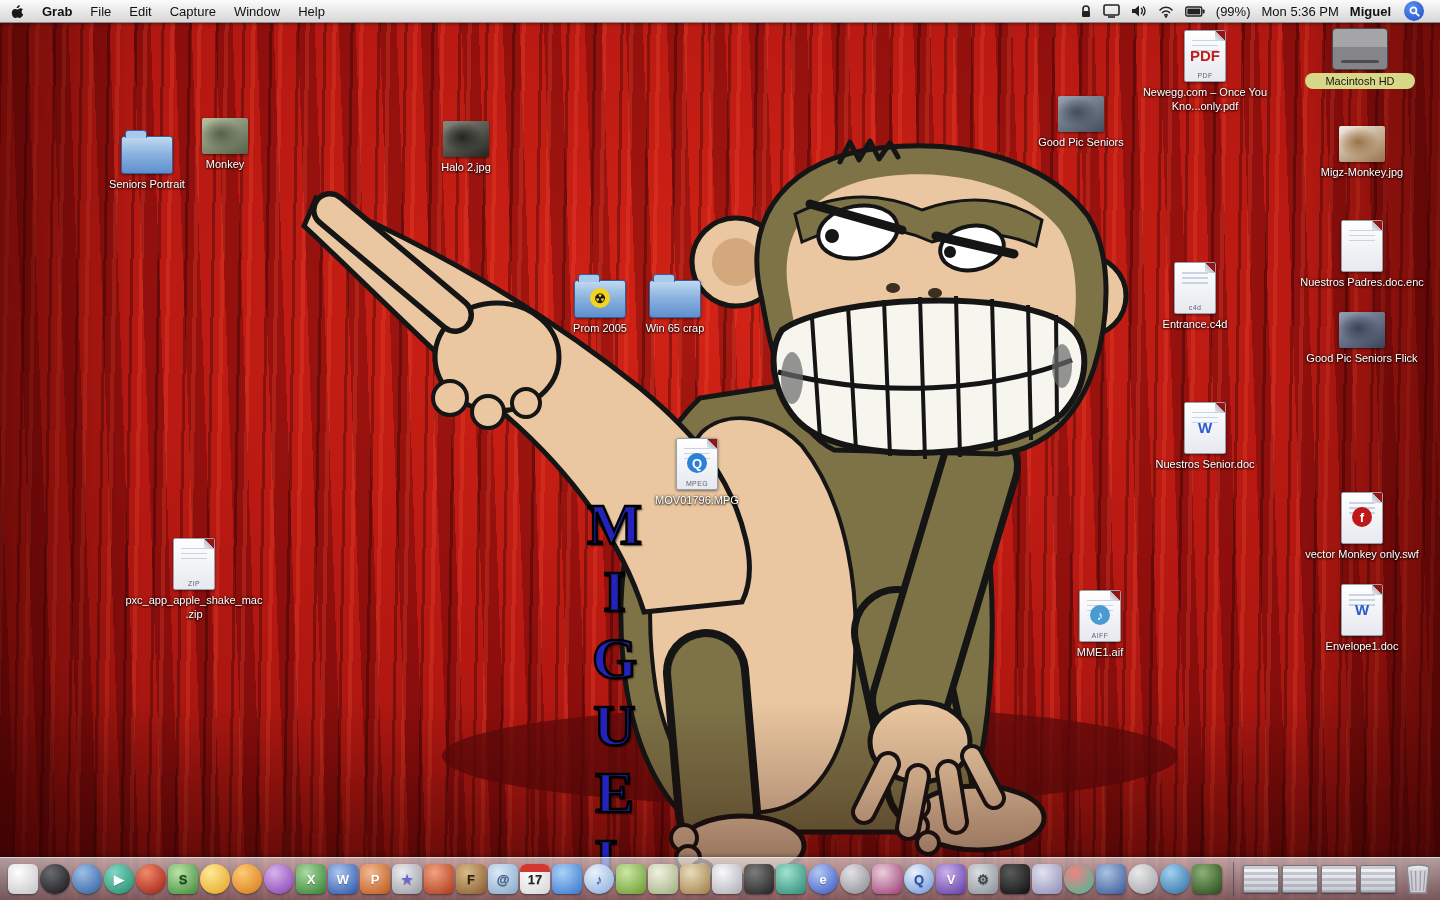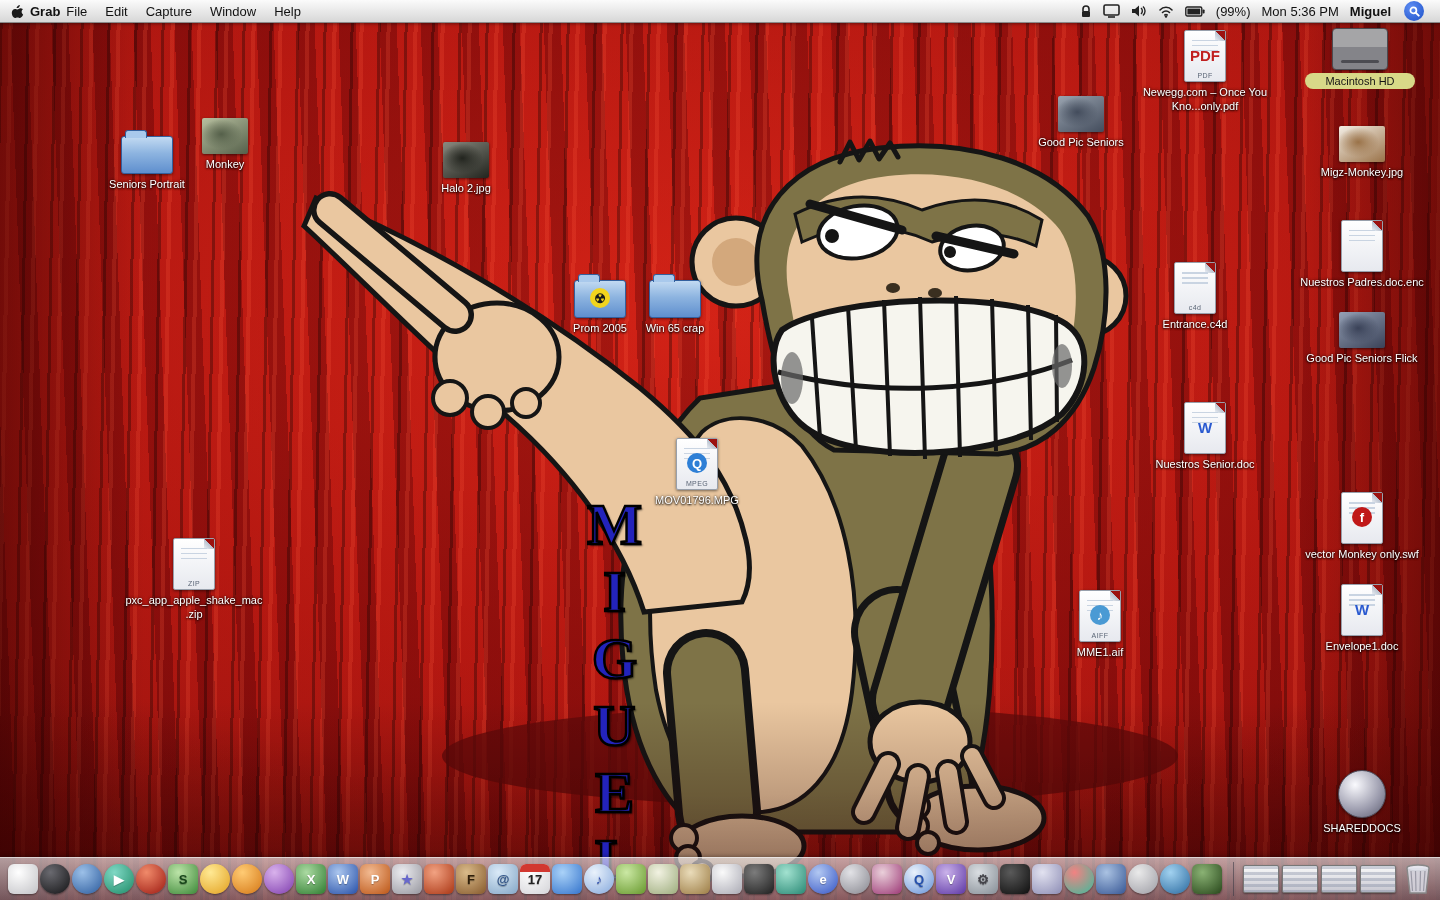--- a/index.html
+++ b/index.html
@@ -13,21 +13,21 @@
   }
   .vignette{position:absolute;inset:0;z-index:3;pointer-events:none;
     background:
       linear-gradient(90deg, rgba(50,0,0,.5), rgba(0,0,0,0) 10%, rgba(0,0,0,0) 90%, rgba(50,0,0,.5)),
       linear-gradient(180deg, rgba(0,0,0,0) 78%, rgba(35,0,0,.45) 100%),
       radial-gradient(120% 95% at 50% 36%, rgba(0,0,0,0) 55%, rgba(40,0,0,.5) 100%);}
   
   #menubar{position:absolute;top:0;left:0;right:0;height:22px;z-index:20;display:flex;align-items:center;
     background:linear-gradient(180deg,#fbfbfb,#d7d7d7);border-bottom:1px solid #8a8a8a;
     box-shadow:0 1px 3px rgba(0,0,0,.4);font-size:13px;color:#111;}
-  .mb-left{display:flex;align-items:center;gap:6px;padding-left:10px;}
+  .mb-left{display:flex;align-items:center;gap:18px;padding-left:10px;}
   .apple{display:flex;align-items:center;}
   .app-name{font-weight:bold;}
   .menu-item{cursor:default;}
   .mb-right{margin-left:auto;display:flex;align-items:center;gap:11px;padding-right:16px;}
   .mb-right svg{display:block;}
   .mb-clock,.mb-user{white-space:nowrap;}
   .mb-user{font-weight:bold;}
   .spotlight{width:20px;height:20px;border-radius:50%;background:radial-gradient(circle at 35% 30%,#5d8cf2,#1c50c8);
     display:flex;align-items:center;justify-content:center;margin-left:2px;}
   
@@ -159,21 +159,21 @@
 
   <div id="desktop-icons">
       <div class="desk-icon" style="left: 77px; top: 128px;">
         <div class="icon folder"></div>
         <div class="icon-label">Seniors Portrait</div>
       </div>
       <div class="desk-icon" style="left: 155px; top: 118px;">
         <div class="icon image" style="background: radial-gradient(60% 55% at 42% 45%, rgb(85, 96, 74) 0%, rgba(0, 0, 0, 0) 75%), linear-gradient(150deg, rgb(184, 192, 160), rgb(85, 96, 74));"></div>
         <div class="icon-label">Monkey</div>
       </div>
-      <div class="desk-icon" style="left: 396px; top: 142px;">
+      <div class="desk-icon" style="left: 396px; top: 121px;">
         <div class="icon image" style="background: radial-gradient(60% 55% at 42% 45%, rgb(34, 36, 30) 0%, rgba(0, 0, 0, 0) 75%), linear-gradient(150deg, rgb(138, 138, 128), rgb(34, 36, 30));"></div>
         <div class="icon-label">Halo 2.jpg</div>
       </div>
       <div class="desk-icon" style="left: 530px; top: 272px;">
         <div class="icon folder">
           <span class="badge badge-circle" style="background: rgb(242, 212, 30); color: rgb(26, 26, 26);">☢</span>
         </div>
         <div class="icon-label">Prom 2005</div>
       </div>
       <div class="desk-icon" style="left: 605px; top: 272px;">
@@ -243,24 +243,20 @@
           <span class="badge badge-circle" style="background: rgb(74, 154, 212); color: rgb(255, 255, 255);">♪</span>
           <span class="tag">AIFF</span>
         </div>
         <div class="icon-label">MME1.aif</div>
       </div>
       <div class="desk-icon" style="left: 1292px; top: 584px;">
         <div class="icon file">
           <span class="badge" style="color: rgb(42, 90, 208);">W</span>
         </div>
         <div class="icon-label">Envelope1.doc</div>
-      </div>
-      <div class="desk-icon" style="left: 1292px; top: 770px;">
-        <div class="icon network"></div>
-        <div class="icon-label">SHAREDDOCS</div>
       </div>
     </div>
 
   <header id="menubar">
     <div class="mb-left">
       <span class="apple">
         <svg width="14" height="16" viewBox="0 0 14 16">
             <path d="M7.3,3.6 C8.2,2.2 9.8,2.0 9.8,2.0 C9.9,3.3 9.0,4.4 8.1,4.9 C7.3,5.3 6.6,5.0 6.6,5.0 C6.5,4.4 6.8,4.2 7.3,3.6 Z M10.5,5.2 C12.0,5.2 13.0,6.3 13.0,6.3 C11.6,7.2 11.3,8.9 12.0,10.3 C12.4,11.2 13.2,11.6 13.2,11.6 C12.6,13.2 11.3,15.0 10.0,15.0 C9.0,15.0 8.7,14.4 7.5,14.4 C6.3,14.4 5.9,15.0 5.0,15.0 C3.6,15.0 1.8,12.6 1.8,9.8 C1.8,7.3 3.5,5.9 5.1,5.9 C6.1,5.9 6.9,6.5 7.5,6.5 C8.1,6.5 9.2,5.2 10.5,5.2 Z" fill="#1a1a1a"></path>
           </svg>
       </span>

